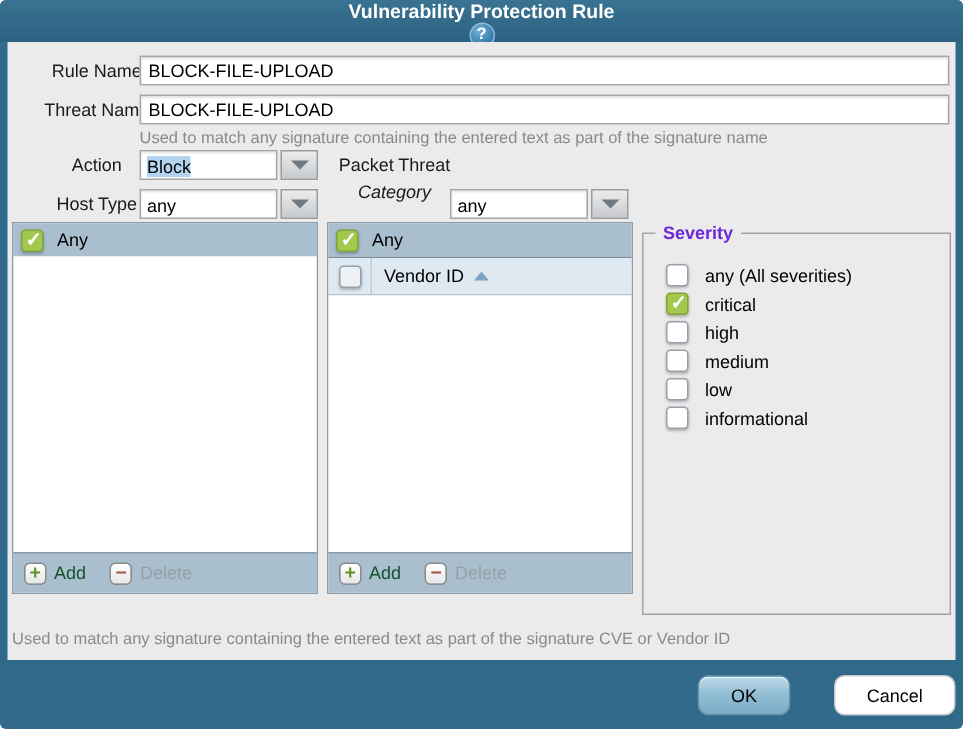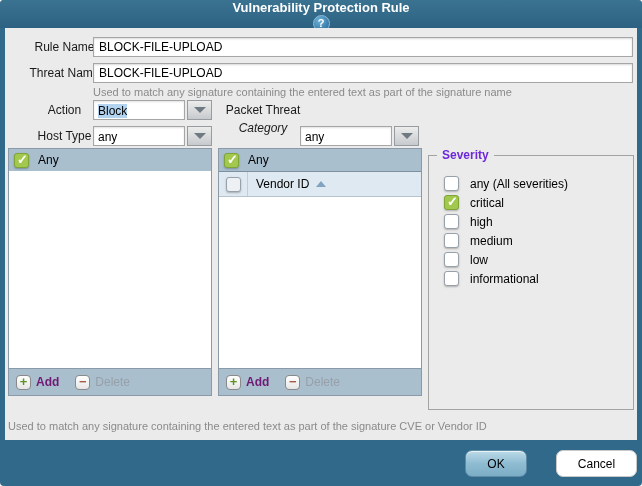--- a/index.html
+++ b/index.html
@@ -71,21 +71,21 @@
 
   
   .mini-btn { display:flex; align-items:center; gap:5px; cursor:pointer; }
   .icon-sq { width:15px; height:15px; box-sizing:border-box; border:1px solid #8a8a8a;
     border-radius:4px; background:linear-gradient(#ffffff,#e6e6e6); text-align:center;
     line-height:12px; font-size:13px; font-weight:bold; }
   .icon-plus { color:#5e9321; }
   .icon-plus::before { content:"+"; }
   .icon-minus { color:#a35b44; }
   .icon-minus::before { content:"\2212"; }
-  .mini-btn .lbl { font-weight:bold; color:#701a75; }
+  .mini-btn .lbl { font-weight:normal; color:#14532d; }
   .mini-btn.disabled .lbl { color:#97a0a8; font-weight:normal; }
 
   
   .severity { position:absolute; left:423px; top:127px; width:206px; height:255px;
     box-sizing:border-box; border:1px solid #a3a3a3; }
   .sev-legend { position:absolute; top:-8px; left:8px; background:#ebebeb;
     padding:0 5px; font-weight:bold; color:#6d28d9; }
   .sev-items { position:absolute; left:15px; top:20px; display:flex;
     flex-direction:column; gap:4px; }
   .sev-row { display:flex; align-items:flex-end; gap:11px; height:15px; }

